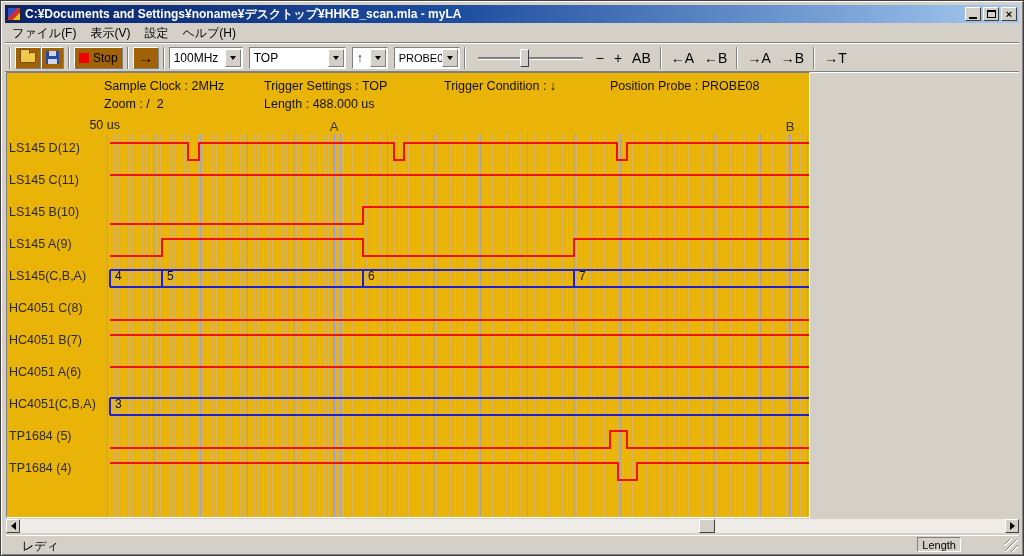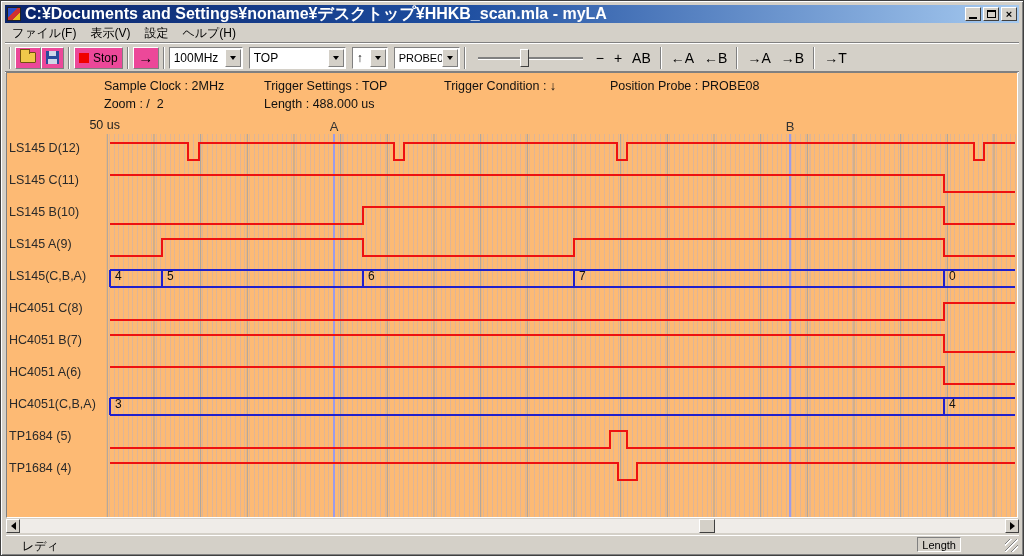--- a/index.html
+++ b/index.html
@@ -6,57 +6,57 @@
   html,body { width:1024px; height:556px; overflow:hidden; font-family:"Liberation Sans","DejaVu Sans",sans-serif; }
   .window { position:absolute; inset:0; background:#d4d0c8; border:1px solid #404040;
             box-shadow: inset 1px 1px 0 #ffffff, inset -1px -1px 0 #808080; }
   
   .titlebar { position:absolute; left:4px; top:4px; right:4px; height:18px;
               background:linear-gradient(90deg,#0a246a 0%,#1e4ea0 45%,#a6caf0 100%);
               display:flex; align-items:center; padding:0 2px; }
   .app-icon { width:14px; height:14px; margin-right:4px; flex:0 0 auto;
               background: linear-gradient(135deg,#3050c8 0 40%,#d03030 40% 70%,#e8c020 70% 100%);
               border:1px solid #222; }
-  .title-text { color:#fff; font-size:16px; font-weight:bold; white-space:nowrap; overflow:hidden; flex:1; }
+  .title-text { color:#fff; font-size:12px; font-weight:bold; white-space:nowrap; overflow:hidden; flex:1; }
   .win-btns { display:flex; gap:2px; }
   .win-btn { width:16px; height:14px; background:#d4d0c8; border:1px solid;
              border-color:#fff #404040 #404040 #fff; display:flex; align-items:center; justify-content:center;
              font-size:11px; font-weight:bold; color:#000; line-height:1; }
   .glyph-min { width:8px; height:2px; background:#000; margin-top:8px; }
   .glyph-max { width:9px; height:8px; border:1px solid #000; border-top-width:2px; }
   
   .menubar { position:absolute; left:4px; top:23px; right:4px; height:19px; display:flex; align-items:center;
              border-bottom:1px solid #808080; box-shadow:0 1px 0 #fff; font-size:12px; color:#000; }
   .menu-item { padding:2px 7px; }
   
   .toolbar { position:absolute; left:4px; top:43px; right:4px; height:28px; display:flex; align-items:center;
              border-bottom:1px solid #808080; box-shadow:0 1px 0 #fff; font-size:12px; }
   .tb-sep { width:2px; height:22px; margin:0 4px; border-left:1px solid #808080; border-right:1px solid #fff; }
-  .tb-btn { height:22px; background:#ec4899; border:1px solid; border-color:#fff #808080 #808080 #fff;
+  .tb-btn { height:22px; background:#a16207; border:1px solid; border-color:#fff #808080 #808080 #fff;
             display:flex; align-items:center; justify-content:center; padding:0 4px; gap:4px; }
   .tb-flat { height:22px; display:flex; align-items:center; padding:0 5px; font-size:14px; color:#000; background:none; border:none; }
   .icon-folder { width:16px; height:11px; background:#f0c84a; border:1px solid #705010; border-radius:1px; position:relative; }
   .icon-folder::before { content:""; position:absolute; left:-1px; top:-4px; width:8px; height:4px;
                          background:#f0c84a; border:1px solid #705010; border-bottom:none; }
   .icon-floppy { width:13px; height:13px; background:#284a9c; position:relative; }
   .icon-floppy::before { content:""; position:absolute; left:3px; top:0; width:7px; height:5px; background:#cfd6e8; }
   .icon-floppy::after { content:""; position:absolute; left:2px; bottom:0; width:9px; height:5px; background:#cfd6e8; }
   .icon-stop { width:10px; height:10px; background:#f00000; }
   .combo { height:22px; background:#fff; border:1px solid; border-color:#808080 #fff #fff #808080;
            display:flex; align-items:center; position:relative; font-size:12px; }
   .combo .val { padding:0 4px; flex:1; white-space:nowrap; overflow:hidden; }
   .combo .drop { width:16px; height:18px; margin-right:1px; background:#d4d0c8; border:1px solid;
                  border-color:#fff #808080 #808080 #fff; display:flex; align-items:center; justify-content:center; }
   .tri-down { width:0; height:0; border-left:3px solid transparent; border-right:3px solid transparent; border-top:4px solid #000; }
   .slider { position:relative; width:105px; height:22px; margin:0 8px; }
   .slider .track { position:absolute; left:0; right:0; top:10px; height:2px; background:#808080; box-shadow:0 1px 0 #fff; }
   .slider .thumb { position:absolute; left:42px; top:2px; width:9px; height:18px; background:#d4d0c8;
                    border:1px solid; border-color:#fff #404040 #404040 #fff; }
   
-  .client { position:absolute; left:5px; top:71px; width:1012px; height:446px; background:#fdba74;
+  .client { position:absolute; left:5px; top:71px; width:804px; height:446px; background:#eab308;
             border-top:1px solid #808080; border-left:1px solid #808080;
             border-right:1px solid #fff; border-bottom:1px solid #fff; overflow:hidden; }
   .info { position:absolute; left:0; top:4px; width:100%; height:36px; font-size:12.5px; color:#111; }
   .info span { position:absolute; white-space:pre; }
   .i-sc { left:97px;  top:2px; }
   .i-tp { left:257px; top:2px; }
   .i-tc { left:437px; top:2px; }
   .i-pr { left:603px; top:2px; }
   .i-zm { left:97px;  top:20px; }
   .i-ln { left:257px; top:20px; }

